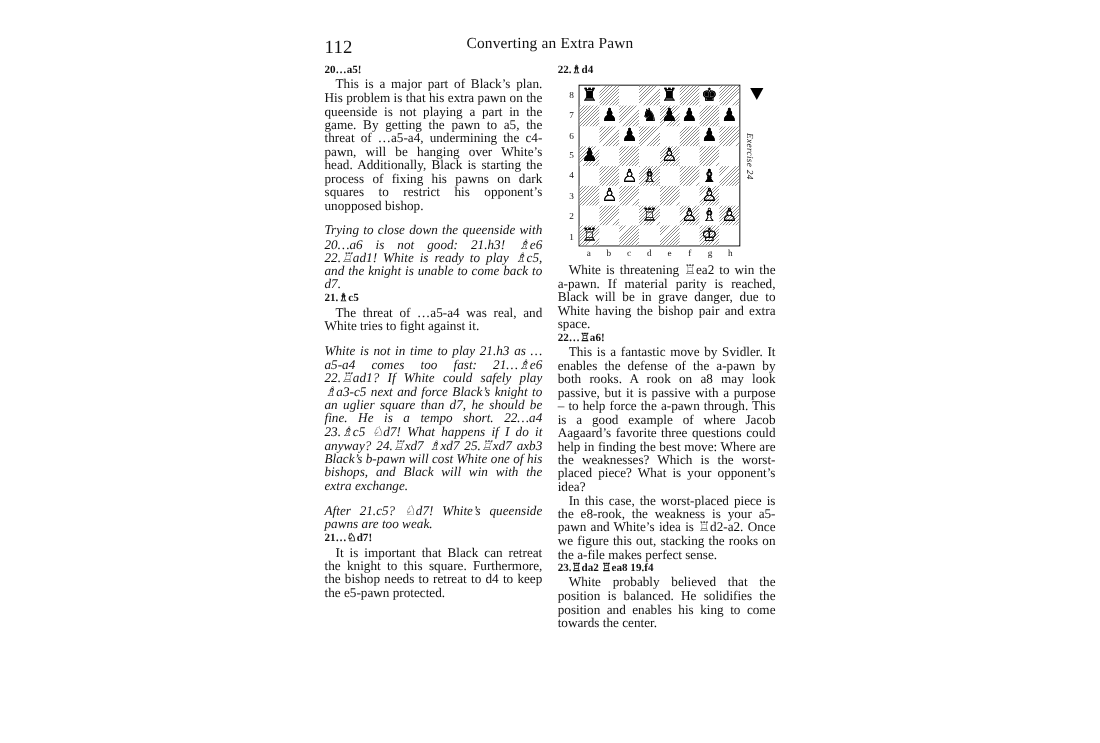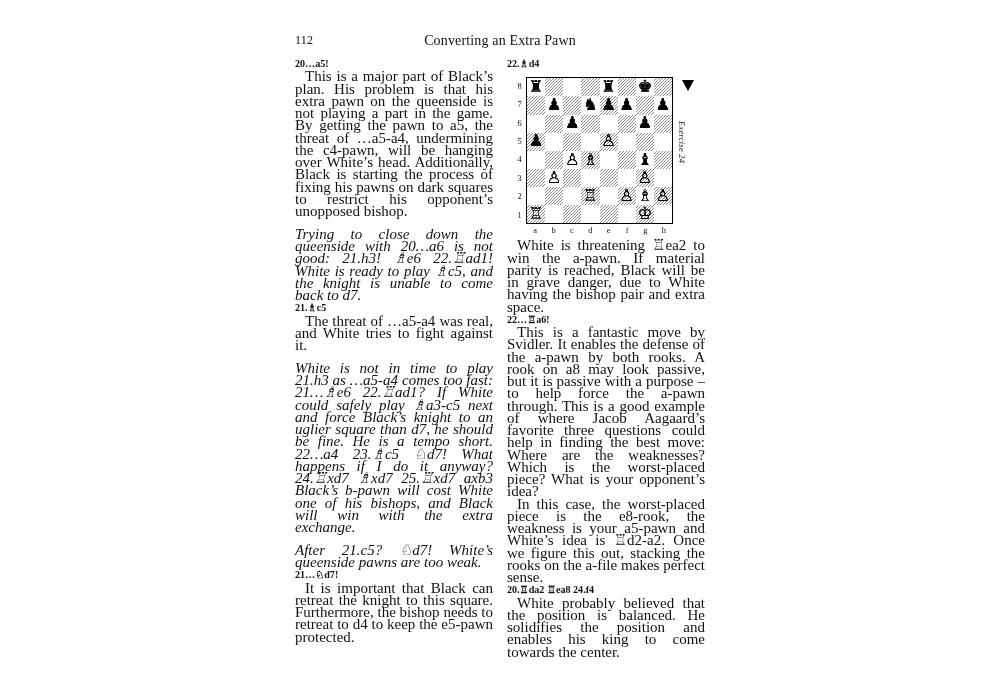--- a/index.html
+++ b/index.html
@@ -22,41 +22,41 @@
     width:410px;height:560px;
   }
   
   .runhead{
     position:relative;
     height:26px;
     font-size:11.2px;
   }
   .folio{
     position:absolute;left:0;top:5px;
-    font-size:12px;
+    font-size:17px;
     letter-spacing:.2px;
   }
   .chaptitle{
     position:absolute;left:0;right:0;top:5px;
     text-align:center;
     font-size:14px;
     letter-spacing:.15px;
   }
   
   .columns{
     position:absolute;
     left:0;top:30px;
     width:410px;
     display:flex;
     gap:14px;
   }
   .col{width:198px;}
   p{
     margin:0 0 0 0;
-    font-size:15px;
+    font-size:12px;
     line-height:12.25px;
     text-align:justify;
     text-justify:inter-word;
     hyphens:auto;
   }
   p.indent{text-indent:10px;}
   p.gap{margin-top:10.5px;font-style:italic;}
   p.head{
     font-weight:bold;
     text-indent:0;
@@ -321,19 +321,19 @@
               <div class="side-label">
                 <span>Exercise 24</span>
               </div>
               <div class="to-move"></div>
             </div>
           </div>
           <p class="indent">White is threatening ♖ea2 to win the a-pawn. If material parity is reached, Black will be in grave danger, due to White having the bishop pair and extra space.</p>
           <p class="head">22…♖a6!</p>
           <p class="indent">This is a fantastic move by Svidler. It enables the defense of the a-pawn by both rooks. A rook on a8 may look passive, but it is passive with a purpose – to help force the a-pawn through. This is a good example of where Jacob Aagaard’s favorite three questions could help in finding the best move: Where are the weaknesses? Which is the worst-placed piece? What is your opponent’s idea?</p>
           <p class="indent">In this case, the worst-placed piece is the e8-rook, the weakness is your a5-pawn and White’s idea is ♖d2-a2. Once we figure this out, stacking the rooks on the a-file makes perfect sense.</p>
-          <p class="head">20.♖da2 ♖ea8 24.f4</p>
+          <p class="head">23.♖da2 ♖ea8 19.f4</p>
           <p class="indent">White probably believed that the position is balanced. He solidifies the position and enables his king to come towards the center.</p>
         </div>
     </div>
 
   </div>
 </div>
 
 </body></html>

